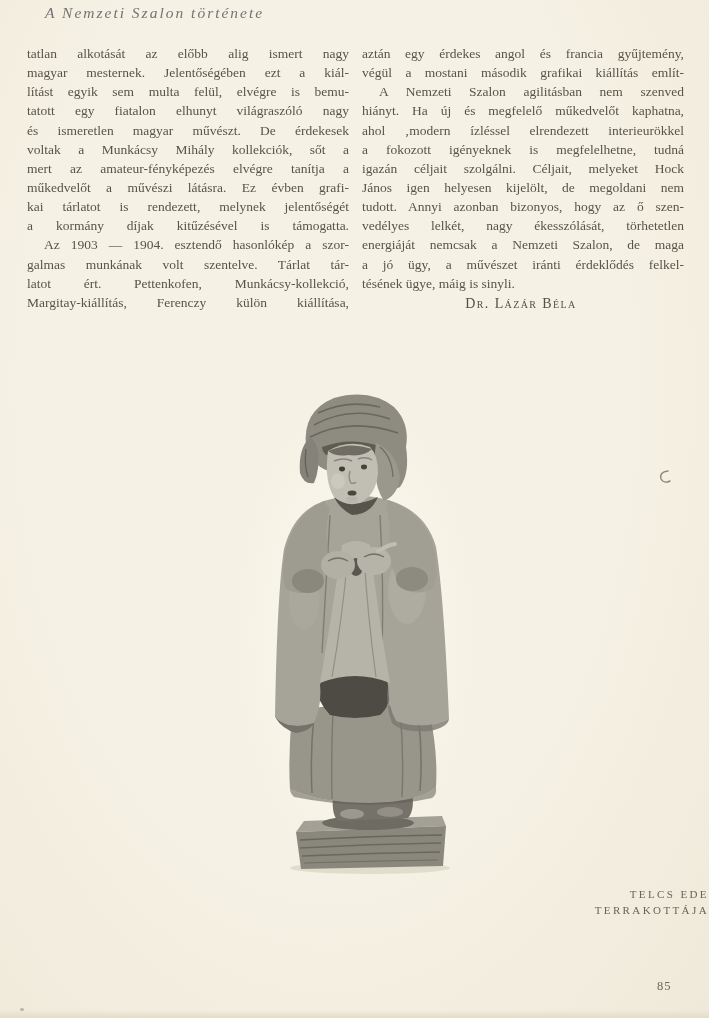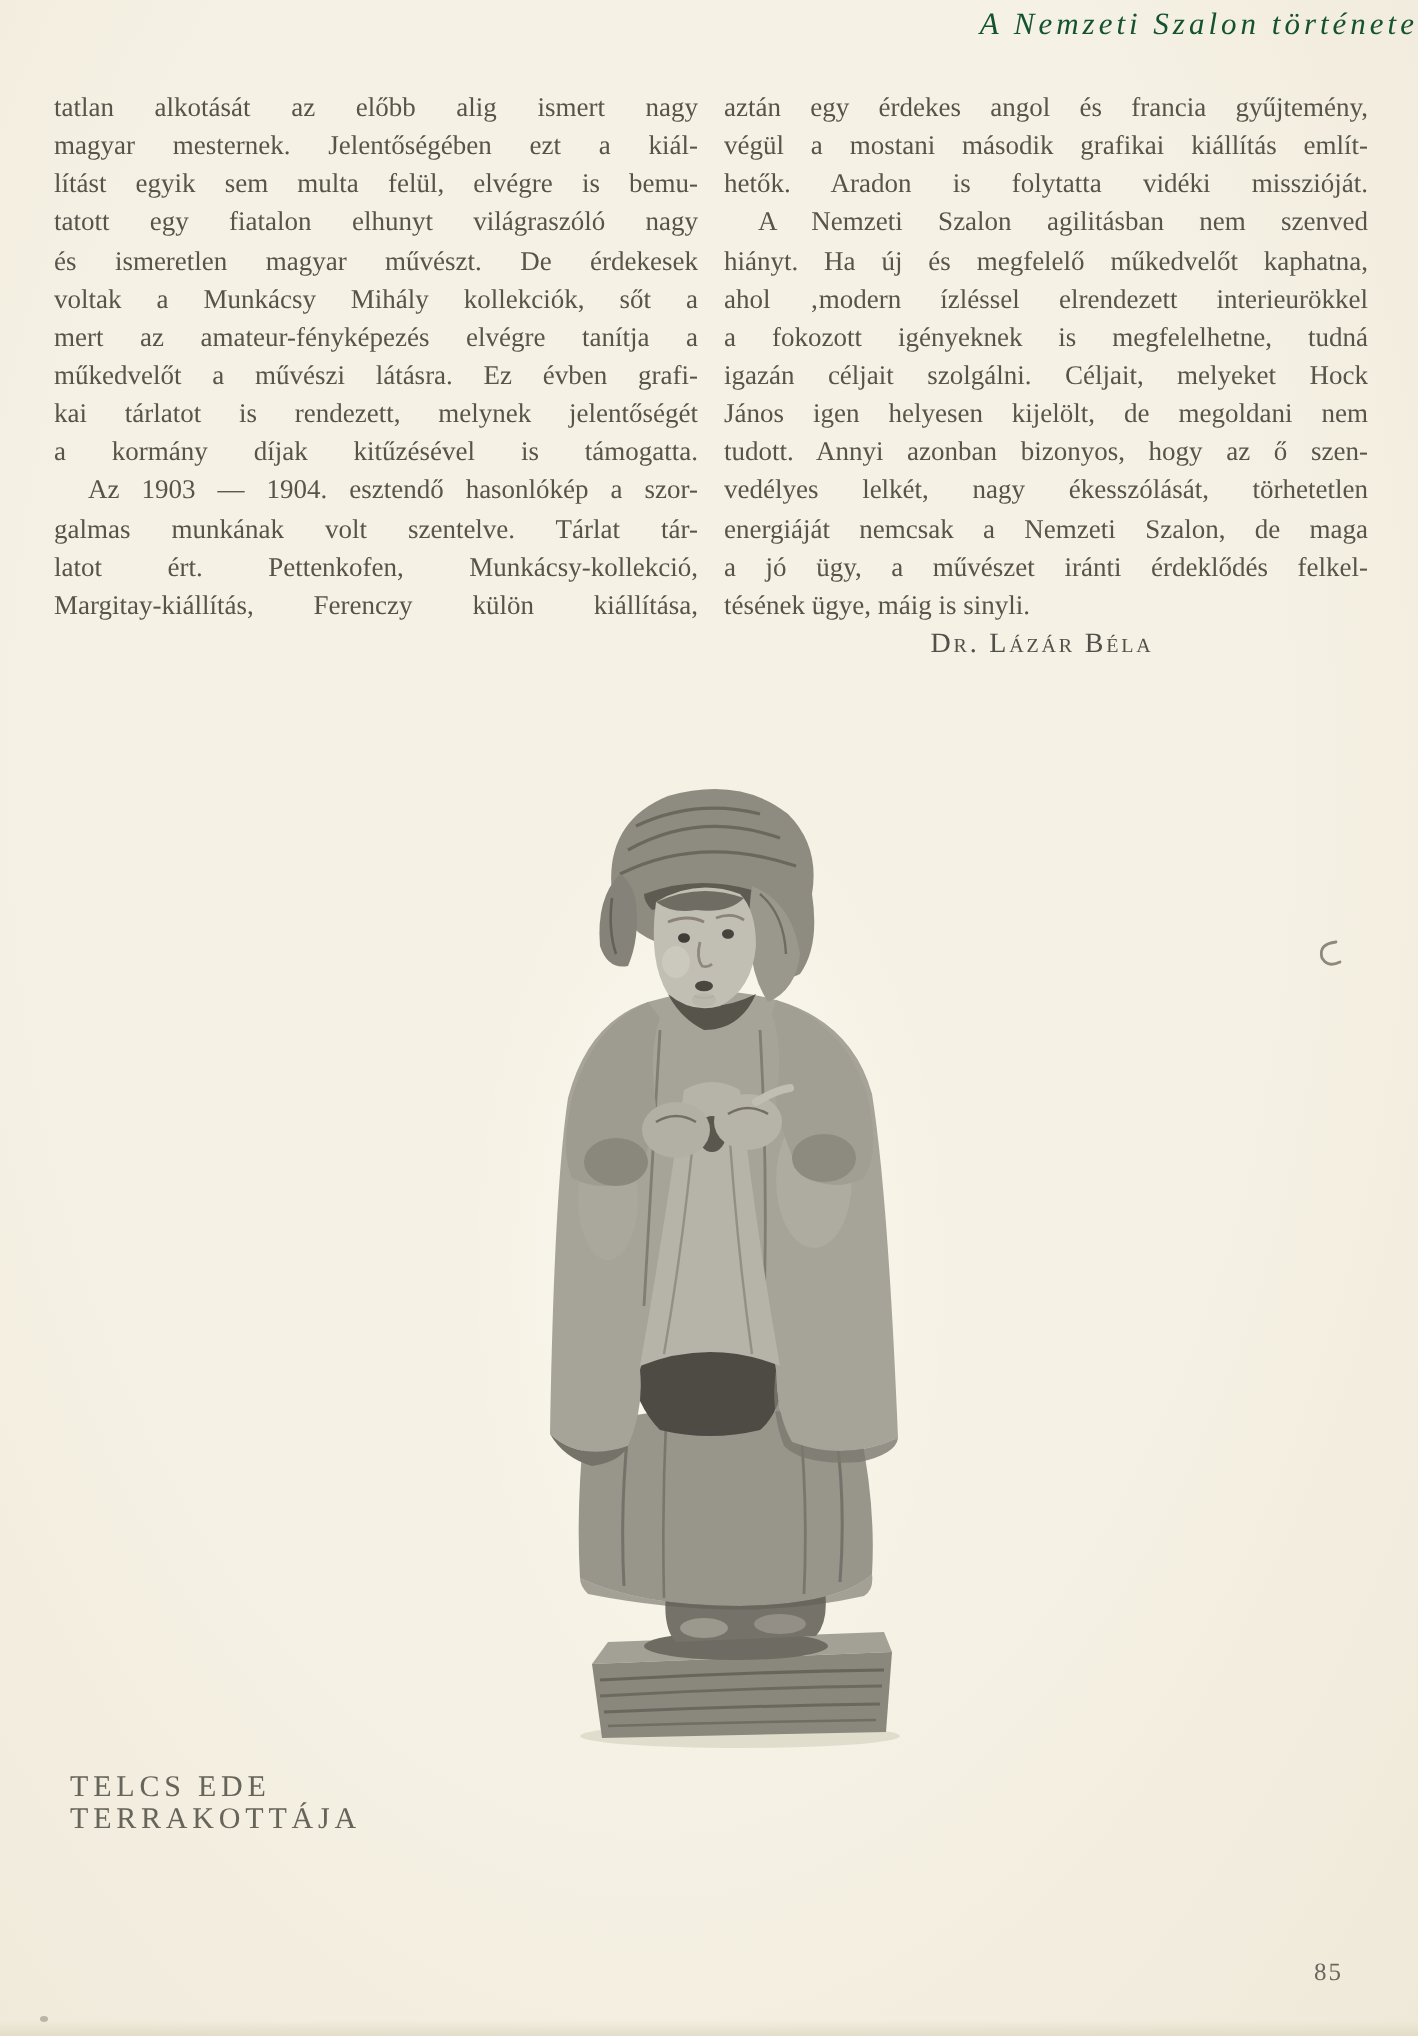--- a/index.html
+++ b/index.html
@@ -7,22 +7,22 @@
     width:709px;height:1018px;position:relative;overflow:hidden;
     background:radial-gradient(ellipse at 46% 38%, #f5f1e4 55%, #efe9d9 100%);
     font-family:"Liberation Serif","DejaVu Serif",serif;
     color:#57544a;
   }
   body::after{
     content:"";position:absolute;left:0;bottom:0;width:709px;height:8px;
     background:linear-gradient(#f0ebdb00,#e2dcc8);pointer-events:none;
   }
   .page-title{
-    position:absolute;top:4px;left:45px;width:664px;text-align:right;
-    font-style:italic;font-size:15.5px;letter-spacing:2px;color:#14532d;
+    position:absolute;top:4px;left:45px;width:664px;text-align:left;
+    font-style:italic;font-size:15.5px;letter-spacing:2px;color:#737373;
   }
   .columns{
     position:absolute;top:44px;left:27px;width:657px;
     display:flex;gap:13px;
   }
   .col{width:322px;font-size:13.5px;}
   .line{
     height:19.15px;line-height:19.15px;overflow:hidden;
     text-align:justify;text-align-last:justify;
     white-space:normal;
@@ -31,22 +31,22 @@
   .line.nojust{text-align:center;text-align-last:left;}
   .signature{
     height:21px;line-height:21px;text-align:center;padding-right:4px;
     font-variant:small-caps;letter-spacing:1.4px;font-size:14px;color:#52504a;
   }
   .figure{
     position:absolute;left:230px;top:385px;width:250px;height:500px;
     background:radial-gradient(closest-side, rgba(252,250,243,.85), rgba(252,250,243,0));
   }
   .caption{
-    position:absolute;left:35px;top:886px;width:674px;text-align:left;
-    font-size:15px;letter-spacing:2.4px;color:#67645a;
+    position:absolute;left:35px;top:886px;width:674px;text-align:right;
+    font-size:11px;letter-spacing:2.4px;color:#67645a;
   }
   .caption div{height:16px;line-height:16px;}
   .page-number{
     position:absolute;left:637px;top:979px;width:36px;
     font-size:12.5px;letter-spacing:1px;color:#6b685e;margin-left:20px;
   }
   .margin-mark{position:absolute;left:656px;top:468px;width:18px;height:18px;}
   .paper-speck{
     position:absolute;left:20px;top:1008px;width:4px;height:3px;
     background:rgba(120,113,95,.45);border-radius:50%;
@@ -70,21 +70,20 @@
     <div class="line">kai tárlatot is rendezett, melynek jelentőségét</div>
     <div class="line">a kormány díjak kitűzésével is támogatta.</div>
     <div class="line indent">Az 1903 — 1904. esztendő hasonlókép a szor-</div>
     <div class="line">galmas munkának volt szentelve. Tárlat tár-</div>
     <div class="line">latot ért. Pettenkofen, Munkácsy-kollekció,</div>
     <div class="line">Margitay-kiállítás, Ferenczy külön kiállítása,</div>
   </div>
   <div class="col">
     <div class="line">aztán egy érdekes angol és francia gyűjtemény,</div>
     <div class="line">végül a mostani második grafikai kiállítás említ-</div>
-    <div class="line">hetők. Aradon is folytatta vidéki misszióját.</div>
     <div class="line indent">A Nemzeti Szalon agilitásban nem szenved</div>
     <div class="line">hiányt. Ha új és megfelelő műkedvelőt kaphatna,</div>
     <div class="line">ahol ‚modern ízléssel elrendezett interieurökkel</div>
     <div class="line">a fokozott igényeknek is megfelelhetne, tudná</div>
     <div class="line">igazán céljait szolgálni. Céljait, melyeket Hock</div>
     <div class="line">János igen helyesen kijelölt, de megoldani nem</div>
     <div class="line">tudott. Annyi azonban bizonyos, hogy az ő szen-</div>
     <div class="line">vedélyes lelkét, nagy ékesszólását, törhetetlen</div>
     <div class="line">energiáját nemcsak a Nemzeti Szalon, de maga</div>
     <div class="line">a jó ügy, a művészet iránti érdeklődés felkel-</div>

